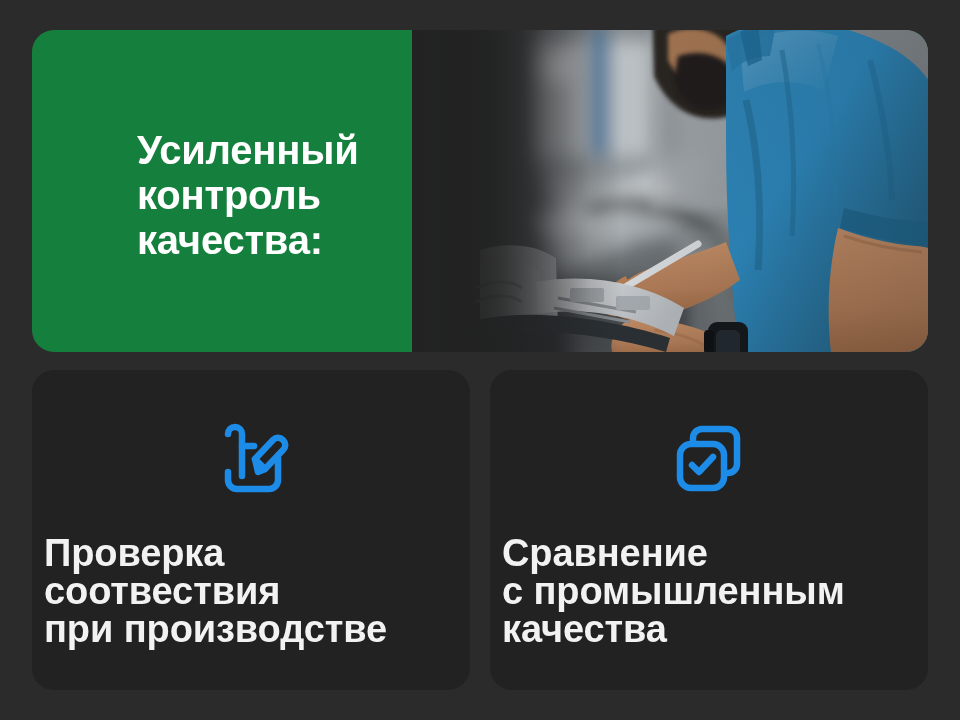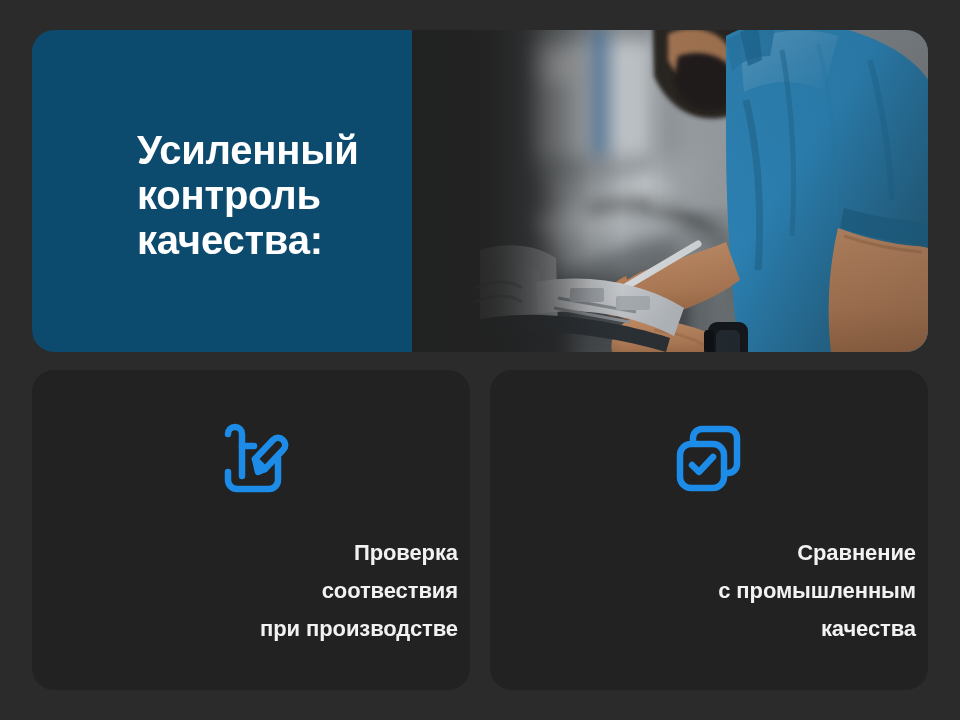--- a/index.html
+++ b/index.html
@@ -8,21 +8,21 @@
     background:#2b2b2b;
     font-family:"Liberation Sans","DejaVu Sans",sans-serif;
     position:relative;
   }
   .stage { position:absolute; inset:0; width:960px; height:720px; }
 
   
   .hero {
     position:absolute;
     left:32px; top:30px; width:896px; height:322px;
-    background:#0c4a6e;
+    background:#15803d;
     border-radius:22px;
     overflow:hidden;
   }
   .hero-photo {
     position:absolute;
     right:0; top:0; bottom:0; left:408px;
     overflow:hidden;
   }
   .hero-photo svg { display:block; width:100%; height:100%; }
   .hero-fade {
@@ -65,23 +65,23 @@
     margin-top:48px;
     width:84px; height:84px;
     display:flex; align-items:center; justify-content:center;
   }
   .feature-icon svg { display:block; }
 
   .feature-label {
     margin-top:32px;
     width:100%;
     padding:0 12px;
-    text-align:right;
+    text-align:left;
     color:#f2f2f2;
-    font-size:22px;
+    font-size:38px;
     font-weight:bold;
     line-height:38px;
     white-space:pre-line;
     letter-spacing:-0.1px;
   }
 </style>
 </head>
 <body>
 
 <div class="stage">

